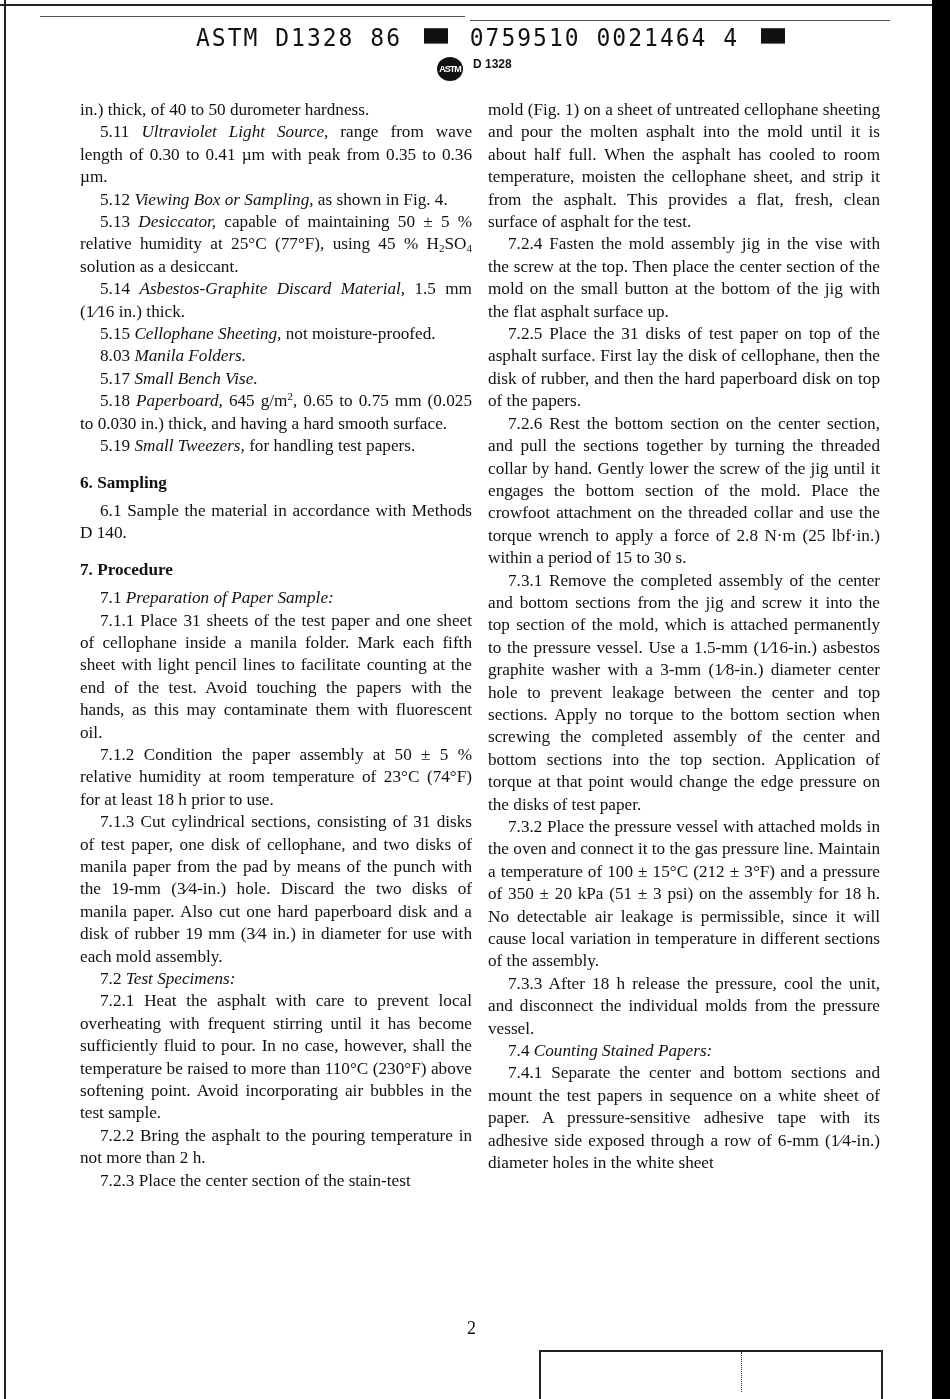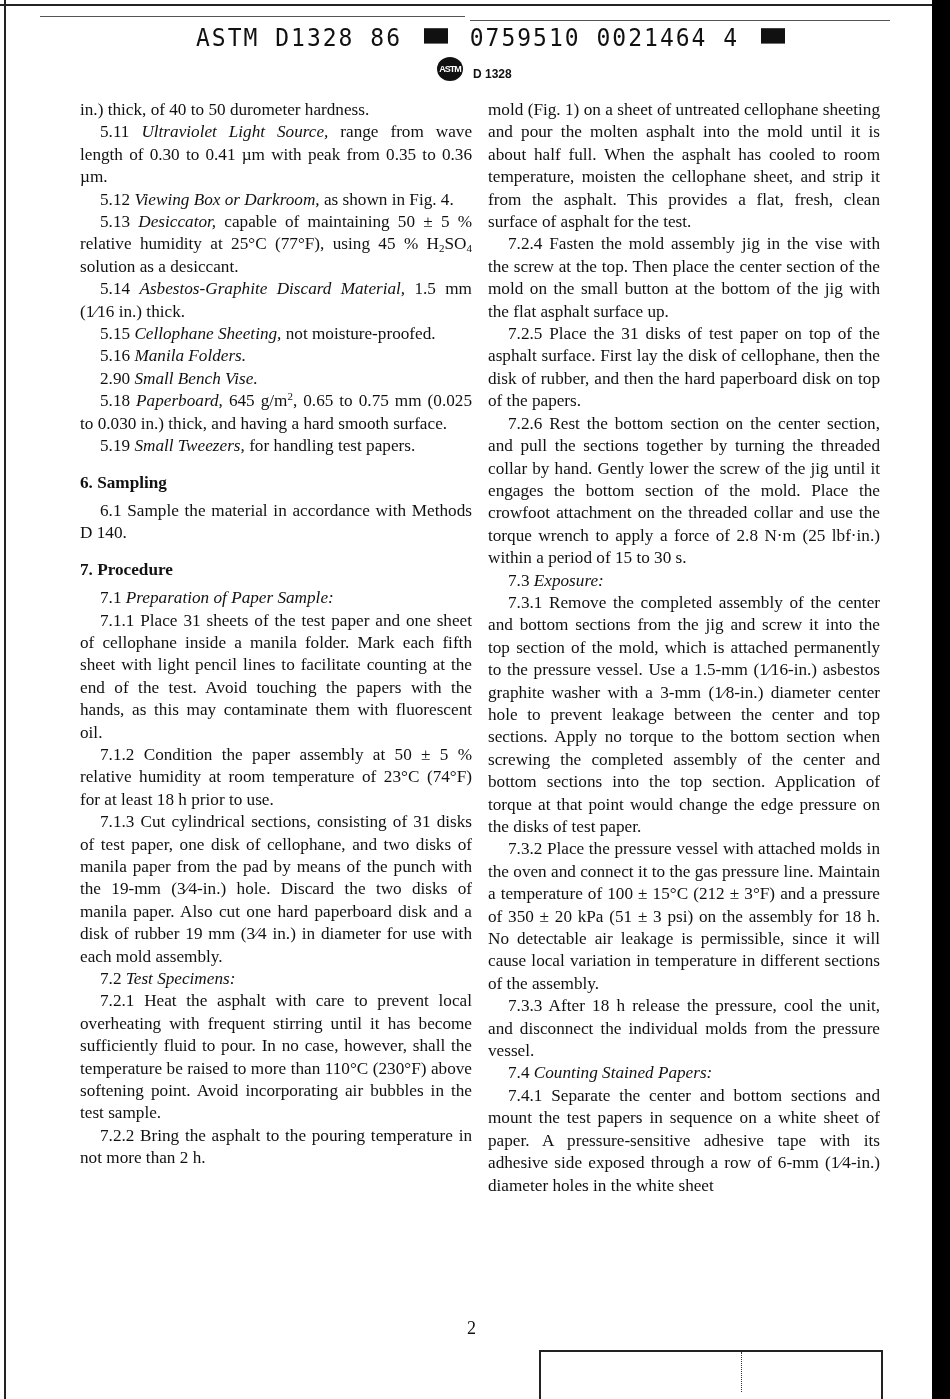--- a/index.html
+++ b/index.html
@@ -22,21 +22,21 @@
     position: absolute; right: 0; top: 0; width: 18px; height: 1399px; background: #000;
   }
   .stamp {
     position: absolute; top: 24px; left: 196px;
     font-family: "DejaVu Sans Mono", "Liberation Mono", monospace;
     font-size: 23px; letter-spacing: 2px; color: #111; white-space: nowrap;
     transform: scaleY(1.1);
   }
   .stamp .blk { display: inline-block; width: 24px; height: 14px; background: #111; vertical-align: 2px; margin: 0 6px; }
   .header-line {
-    position: absolute; top: 57px; left: 437px; display: flex; align-items: flex-end; gap: 10px;
+    position: absolute; top: 57px; left: 437px; display: flex; align-items: flex-start; gap: 10px;
   }
   .astm-logo {
     width: 26px; height: 24px; border-radius: 50%; background: #111;
     color: #fff; font-family: "Liberation Sans", sans-serif; font-size: 9px; font-weight: bold;
     display: flex; align-items: center; justify-content: center; letter-spacing: -1px;
   }
   .designation {
     font-family: "Liberation Sans", sans-serif; font-weight: bold; font-size: 12px;
   }
   .col {
@@ -81,48 +81,48 @@
 <div class="header-line">
   <div class="astm-logo">
       <span>ASTM</span>
     </div>
   <div class="designation">D 1328</div>
 </div>
 
 <div class="col left">
   <p class="p cont">in.) thick, of 40 to 50 durometer hardness.</p>
   <p class="p"><span>5.11</span> <i>Ultraviolet Light Source,</i> <span>range from wave length of 0.30 to 0.41 µm with peak from 0.35 to 0.36 µm.</span></p>
-  <p class="p"><span>5.12</span> <i>Viewing Box or Darkroom,</i> <span>as shown in Fig. 4.</span></p>
+  <p class="p"><span>5.12</span> <i>Viewing Box or Sampling,</i> <span>as shown in Fig. 4.</span></p>
   <p class="p"><span>5.13</span> <i>Desiccator,</i> <span>capable of maintaining 50 ± 5 % relative humidity at 25°C (77°F), using 45 % H</span><sub>2</sub><span>SO</span><sub>4</sub><span> solution as a desiccant.</span></p>
   <p class="p"><span>5.14</span> <i>Asbestos-Graphite Discard Material,</i> <span>1.5 mm (1⁄16 in.) thick.</span></p>
   <p class="p"><span>5.15</span> <i>Cellophane Sheeting,</i> <span>not moisture-proofed.</span></p>
-  <p class="p"><span>5.16</span> <i>Manila Folders.</i></p>
-  <p class="p"><span>2.90</span> <i>Small Bench Vise.</i></p>
+  <p class="p"><span>8.03</span> <i>Manila Folders.</i></p>
+  <p class="p"><span>5.17</span> <i>Small Bench Vise.</i></p>
   <p class="p"><span>5.18</span> <i>Paperboard,</i> <span>645 g/m</span><sup>2</sup><span>, 0.65 to 0.75 mm (0.025 to 0.030 in.) thick, and having a hard smooth surface.</span></p>
   <p class="p"><span>5.19</span> <i>Small Tweezers,</i> <span>for handling test papers.</span></p>
 
   <p class="h">6. Sampling</p>
   <p class="p">6.1 Sample the material in accordance with Methods D 140.</p>
 
   <p class="h">7. Procedure</p>
   <p class="p"><span>7.1</span> <i>Preparation of Paper Sample:</i></p>
   <p class="p">7.1.1 Place 31 sheets of the test paper and one sheet of cellophane inside a manila folder. Mark each fifth sheet with light pencil lines to facilitate counting at the end of the test. Avoid touching the papers with the hands, as this may contaminate them with fluorescent oil.</p>
   <p class="p">7.1.2 Condition the paper assembly at 50 ± 5 % relative humidity at room temperature of 23°C (74°F) for at least 18 h prior to use.</p>
   <p class="p">7.1.3 Cut cylindrical sections, consisting of 31 disks of test paper, one disk of cellophane, and two disks of manila paper from the pad by means of the punch with the 19-mm (3⁄4-in.) hole. Discard the two disks of manila paper. Also cut one hard paperboard disk and a disk of rubber 19 mm (3⁄4 in.) in diameter for use with each mold assembly.</p>
   <p class="p"><span>7.2</span> <i>Test Specimens:</i></p>
   <p class="p">7.2.1 Heat the asphalt with care to prevent local overheating with frequent stirring until it has become sufficiently fluid to pour. In no case, however, shall the temperature be raised to more than 110°C (230°F) above softening point. Avoid incorporating air bubbles in the test sample.</p>
   <p class="p">7.2.2 Bring the asphalt to the pouring temperature in not more than 2 h.</p>
+  <p class="p">7.2.3 Place the center section of the stain-test</p>
 </div>
 
 <div class="col right">
   <p class="p cont">mold (Fig. 1) on a sheet of untreated cellophane sheeting and pour the molten asphalt into the mold until it is about half full. When the asphalt has cooled to room temperature, moisten the cellophane sheet, and strip it from the asphalt. This provides a flat, fresh, clean surface of asphalt for the test.</p>
   <p class="p">7.2.4 Fasten the mold assembly jig in the vise with the screw at the top. Then place the center section of the mold on the small button at the bottom of the jig with the flat asphalt surface up.</p>
   <p class="p">7.2.5 Place the 31 disks of test paper on top of the asphalt surface. First lay the disk of cellophane, then the disk of rubber, and then the hard paperboard disk on top of the papers.</p>
   <p class="p">7.2.6 Rest the bottom section on the center section, and pull the sections together by turning the threaded collar by hand. Gently lower the screw of the jig until it engages the bottom section of the mold. Place the crowfoot attachment on the threaded collar and use the torque wrench to apply a force of 2.8 N·m (25 lbf·in.) within a period of 15 to 30 s.</p>
-  <p class="p"><span>7.3</span> <i>Exposure:</i></p>
   <p class="p">7.3.1 Remove the completed assembly of the center and bottom sections from the jig and screw it into the top section of the mold, which is attached permanently to the pressure vessel. Use a 1.5-mm (1⁄16-in.) asbestos graphite washer with a 3-mm (1⁄8-in.) diameter center hole to prevent leakage between the center and top sections. Apply no torque to the bottom section when screwing the completed assembly of the center and bottom sections into the top section. Application of torque at that point would change the edge pressure on the disks of test paper.</p>
   <p class="p">7.3.2 Place the pressure vessel with attached molds in the oven and connect it to the gas pressure line. Maintain a temperature of 100 ± 15°C (212 ± 3°F) and a pressure of 350 ± 20 kPa (51 ± 3 psi) on the assembly for 18 h. No detectable air leakage is permissible, since it will cause local variation in temperature in different sections of the assembly.</p>
   <p class="p">7.3.3 After 18 h release the pressure, cool the unit, and disconnect the individual molds from the pressure vessel.</p>
   <p class="p"><span>7.4</span> <i>Counting Stained Papers:</i></p>
   <p class="p">7.4.1 Separate the center and bottom sections and mount the test papers in sequence on a white sheet of paper. A pressure-sensitive adhesive tape with its adhesive side exposed through a row of 6-mm (1⁄4-in.) diameter holes in the white sheet</p>
 </div>
 
 <div class="page-number">2</div>
 <div class="box-outline"></div>
 <div class="box-divider"></div>

